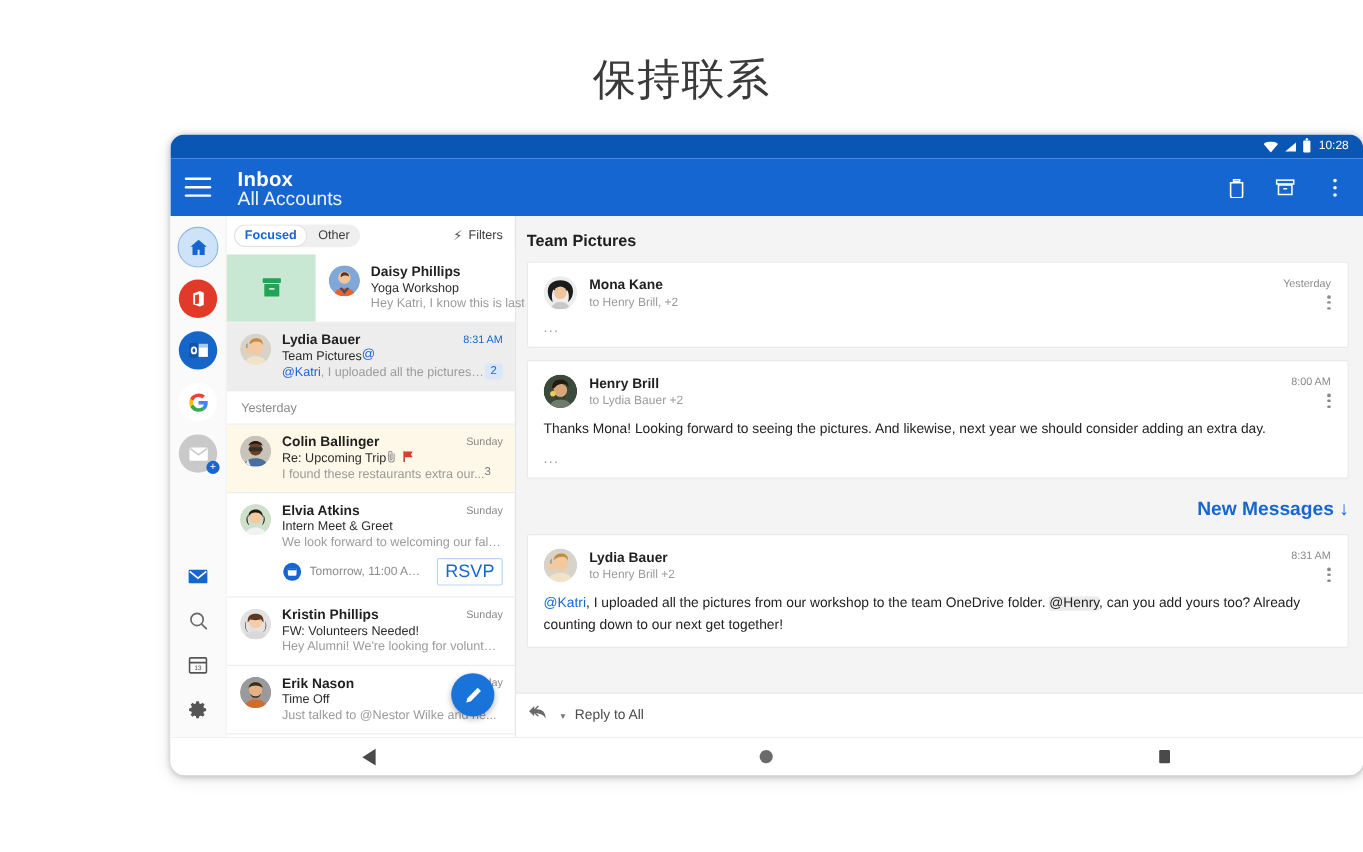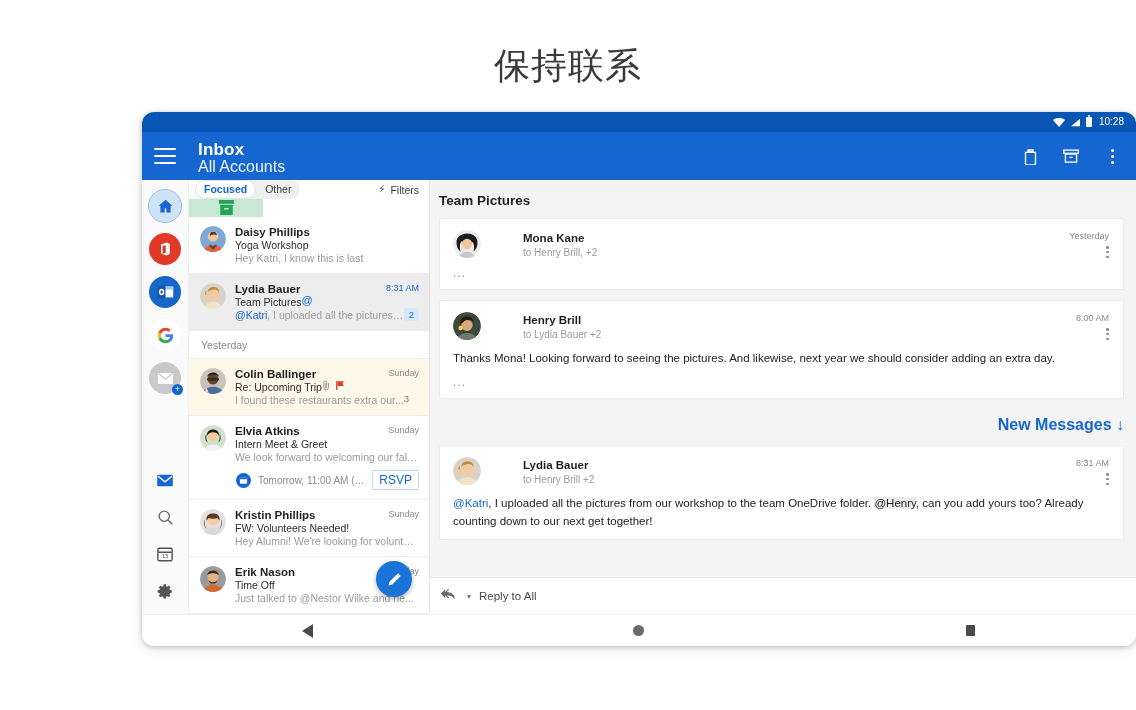--- a/index.html
+++ b/index.html
@@ -78,21 +78,21 @@
   
   .list { width: 241px; flex:none; background:#fff; border-right:1px solid #E4E4E4; display:flex; flex-direction:column; position:relative;}
   .list-head { height: 32px; display:flex; align-items:center; padding: 0 10px 0 6px; }
   .pill-group { display:flex; align-items:center; background:#EFEFEF; border-radius:11px; height:19px; }
   .pill { font-size:10.5px; padding: 0 9px; line-height:19px; border-radius:11px; cursor:pointer; color:#3b3b3b;}
   .pill.active { background:#fff; color:#1666D2; font-weight:700; box-shadow:0 0 0 1px #e2e2e2 inset; }
   .filters { margin-left:auto; display:flex; align-items:center; gap:5px; font-size:10.5px; color:#3b3b3b; cursor:pointer;}
   .bolt { font-size:11px; color:#555; }
 
   .row { display:flex; border-bottom:1px solid #EDEDED; padding: 9px 10px 9px 0; position:relative; cursor:pointer;}
-  .row.swiped { padding: 0; background:#fff; align-items:stretch;flex-direction:column; }
+  .row.swiped { padding: 0; background:#fff; align-items:stretch; }
   .swipe-action { width:74px; background:#C9E8D3; display:flex; align-items:center; justify-content:center; flex:none;}
   .swipe-body { flex:1; display:flex; padding: 9px 10px 9px 0; }
   .row.selected { background:#EDEDED; }
   .row.highlight { background:#FDF8E8; }
   .avatar { width:26px; height:26px; border-radius:50%; flex:none; margin: 0 9px 0 11px; background-size:cover; overflow:hidden; position:relative;}
   .rowmain { flex:1; min-width:0; }
   .rowtop { display:flex; align-items:flex-start; }
   .sender { font-size:11.5px; font-weight:700; color:#1f1f1f; white-space:nowrap; overflow:hidden; text-overflow:ellipsis; flex:1;}
   .subject { font-size:10.5px; color:#2c2c2c; margin-top:1px; white-space:nowrap; overflow:hidden; text-overflow:ellipsis;}
   .preview { font-size:10.5px; color:#9b9b9b; margin-top:1px; white-space:nowrap; overflow:hidden; text-overflow:ellipsis;}
@@ -100,29 +100,29 @@
   .time { font-size:9px; color:#8a8a8a; white-space:nowrap;}
   .time.blue { color:#1666D2; }
   .at-badge { color:#1666D2; font-size:11px; line-height:10px;}
   .cnt-badge { font-size:9.5px; color:#1666D2; background:#D8E8FA; border-radius:2px; padding:1px 5px; line-height:11px;}
   .cnt-plain { font-size:9.5px; color:#7a7a7a; line-height:11px;}
   .meta-icons { display:flex; align-items:center; gap:4px;}
   .divider-label { font-size:10.5px; color:#8a8a8a; padding: 8px 0 7px 12px; border-bottom:1px solid #EDEDED;}
   .rsvp-line { display:flex; align-items:center; gap:7px; margin-top:7px; padding-left:1px;}
   .rsvp-ico { width:15px; height:15px; border-radius:50%; background:#1666D2; display:flex; align-items:center; justify-content:center; flex:none;}
   .rsvp-txt { font-size:10px; color:#8a8a8a; flex:1; white-space:nowrap; overflow:hidden; text-overflow:ellipsis;}
-  .rsvp-btn { font-size:12px; color:#1666D2; border:1px solid #BBD6F2; border-radius:2px; padding:2px 6px; cursor:pointer; flex:none;}
+  .rsvp-btn { font-size:15px; color:#1666D2; border:1px solid #BBD6F2; border-radius:2px; padding:2px 6px; cursor:pointer; flex:none;}
   .fab { position:absolute; right: 17px; bottom: 17px; width:36px; height:36px; border-radius:50%; background:#1A73D9; display:flex; align-items:center; justify-content:center; box-shadow:0 2px 5px rgba(0,0,0,.3); cursor:pointer;}
 
   
   .reader { flex:1; background:#F4F4F4; display:flex; flex-direction:column; min-width:0; }
   .reader-title { font-size:13.5px; font-weight:700; color:#1f1f1f; padding: 13px 0 10px 9px; background:#F4F4F4;}
   .msgs { flex:1; overflow:hidden; padding: 0 12px 0 9px;}
   .card { background:#fff; border:1px solid #EAEAEA; border-radius:2px; padding: 11px 14px 9px 13px; margin-bottom:10px;}
-  .chead { display:flex; align-items:flex-end;gap:32px;}
+  .chead { display:flex; align-items:flex-end;}
   .cavatar { width:28px; height:28px; border-radius:50%; flex:none; margin-right:10px; overflow:hidden; position:relative;}
   .cnames { flex:1; min-width:0;}
   .cname { font-size:11.5px; font-weight:700; color:#1f1f1f; line-height:14px;}
   .cto { font-size:10px; color:#9b9b9b; margin-top:2px;}
   .cright { display:flex; flex-direction:column; align-items:flex-end; flex:none; margin-left:8px;}
   .ctime { font-size:9px; color:#8a8a8a;}
   .ckebab { width:3px; height:12px; display:flex; flex-direction:column; justify-content:space-between; margin-top:5px; cursor:pointer;}
   .ckebab i { width:2.5px; height:2.5px; border-radius:50%; background:#8a8a8a; display:block;}
   .cbody { font-size:11.5px; line-height:18px; color:#222; margin-top:9px;}
   .cbody .mention-link { color:#1666D2; }

